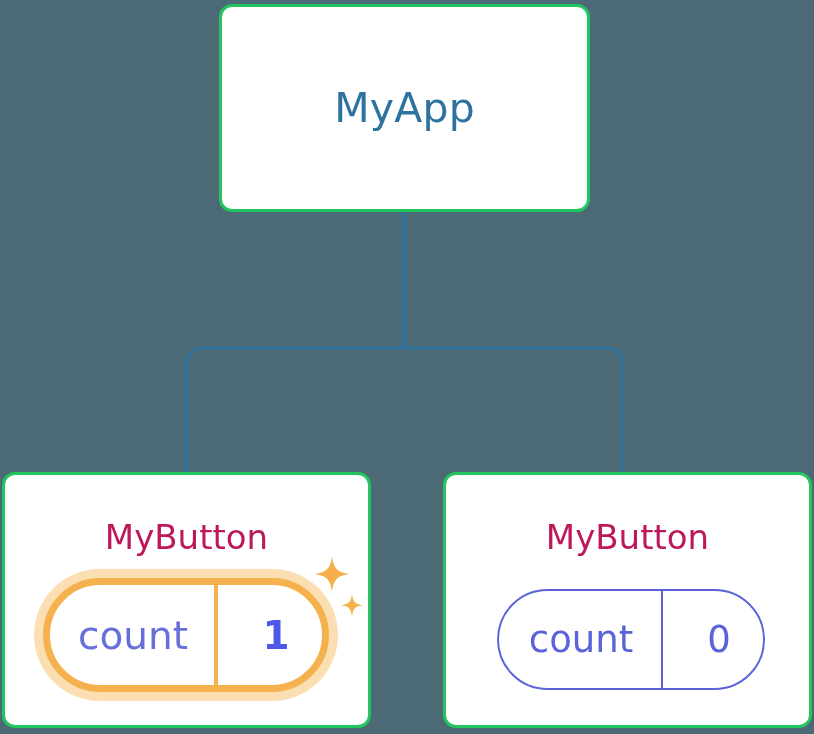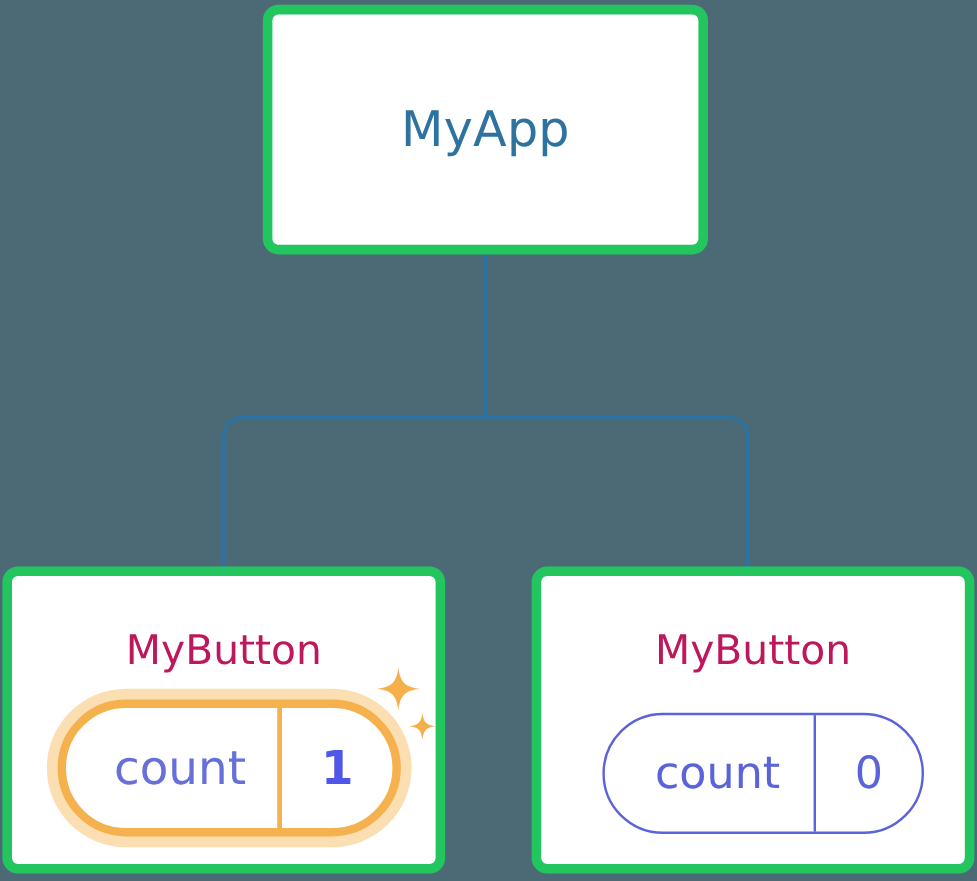--- a/index.html
+++ b/index.html
@@ -30,21 +30,21 @@
     top: 0;
     width: 814px;
     height: 734px;
     pointer-events: none;
   }
 
   
   .node {
     position: absolute;
     background: #ffffff;
-    border: 8px solid #22c55e;
+    border: 3px solid #22c55e;
     border-radius: 13px;
     box-sizing: border-box;
   }
 
   .node-root {
     left: 219px;
     top: 4px;
     width: 371px;
     height: 208px;
     display: flex;
@@ -102,20 +102,21 @@
     left: 51px;
     top: 114px;
   }
 
   .pill {
     position: relative;
     display: flex;
     align-items: stretch;
     box-sizing: border-box;
     background: #ffffff;
+    gap: 12px;
   }
 
   
   .pill-plain {
     width: 268px;
     height: 101px;
     border: 2px solid #5b63d8;
     border-radius: 51px;
   }
 

